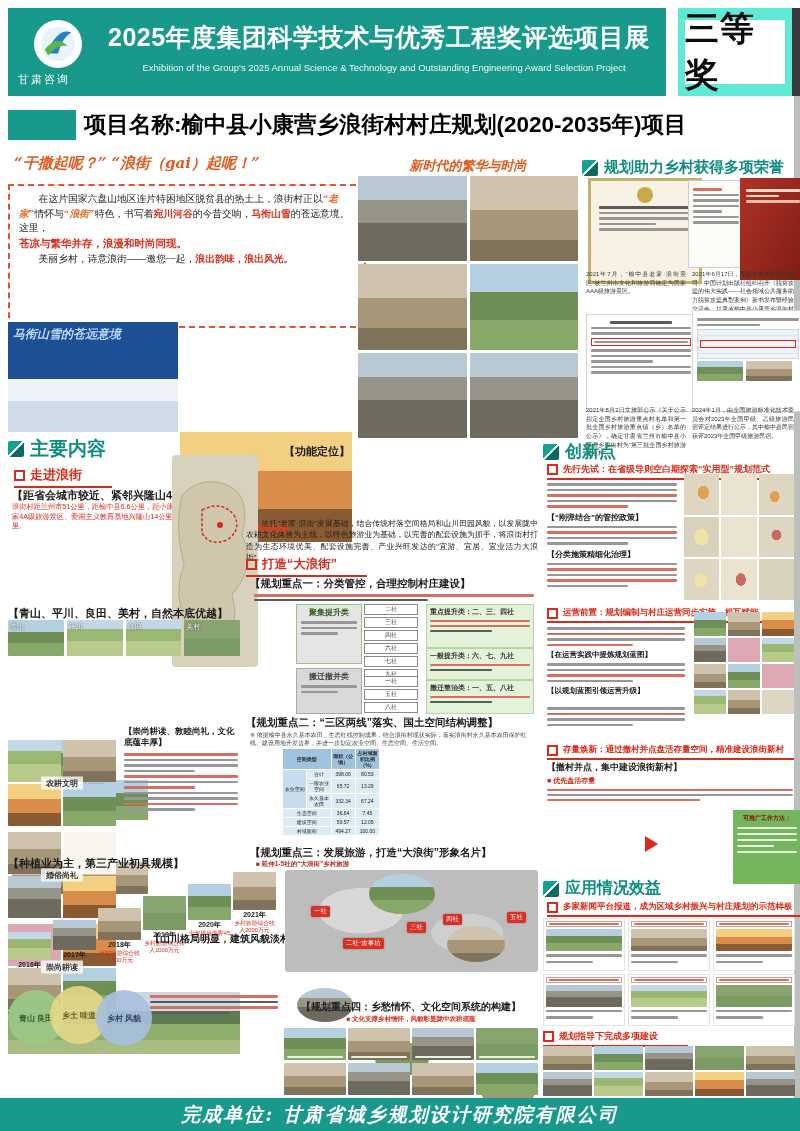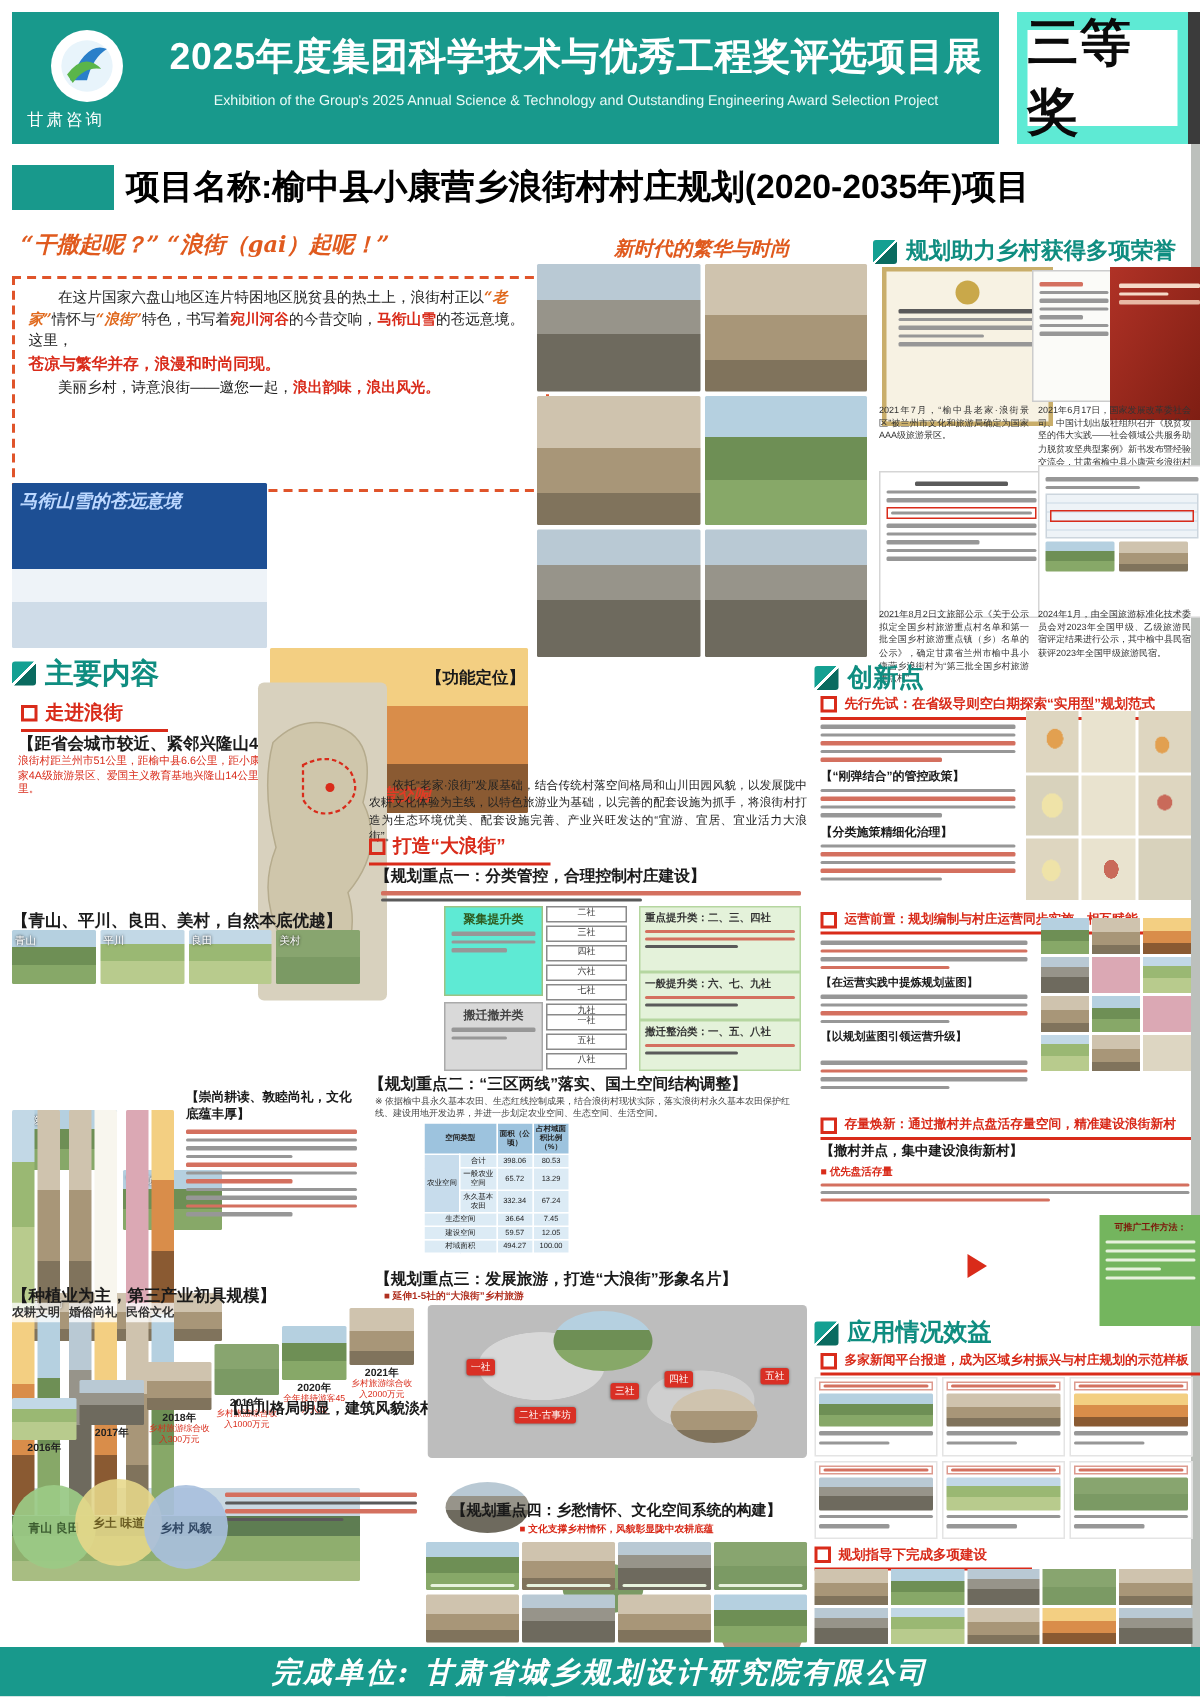--- a/index.html
+++ b/index.html
@@ -58,21 +58,21 @@
 
   <div class="a" style="left:8px;top:8px;width:658px;height:88px;background:#18998c">
     <div class="a" style="left:26px;top:12px;width:48px;height:48px;border-radius:50%;background:#fff;display:flex;align-items:center;justify-content:center">
       <svg width="38" height="38" viewBox="0 0 40 40">
         <circle cx="20" cy="20" r="18" fill="#e8f4fb"></circle>
         <path d="M8 30 Q20 2 34 8 Q24 14 20 30 Z" fill="#2a7fc9"></path>
         <path d="M6 26 Q18 10 30 22 Q18 20 10 32 Z" fill="#5ab54a"></path>
       </svg>
     </div>
     <div class="a" style="left:10px;top:64px;width:80px;color:#fff;font-size:11px;font-weight:normal;letter-spacing:2px">甘肃咨询</div>
-    <div class="a" style="left:100px;top:13px;width:552px;text-align:center;color:#fff;font-size:25px;font-weight:900;letter-spacing:0.5px">2025年度集团科学技术与优秀工程奖评选项目展</div>
+    <div class="a" style="left:100px;top:13px;width:552px;text-align:left;color:#fff;font-size:25px;font-weight:900;letter-spacing:0.5px">2025年度集团科学技术与优秀工程奖评选项目展</div>
     <div class="a" style="left:100px;top:54px;width:552px;text-align:center;color:#eafaf7;font-size:9.5px">Exhibition of the Group's 2025 Annual Science &amp; Technology and Outstanding Engineering Award Selection Project</div>
   </div>
   <div class="a" style="left:678px;top:8px;width:114px;height:88px;background:#5eead4">
     <div class="a" style="left:7px;top:12px;right:7px;bottom:12px;background:#fff;display:flex;align-items:center;justify-content:center;font-size:34px;font-weight:900;color:#0a0a0a;letter-spacing:1px">三等奖</div>
   </div>
   <div class="a" style="left:792px;top:8px;width:8px;height:88px;background:#3b3b3b"></div>
   <div class="a" style="left:794px;top:96px;width:6px;height:1035px;background:#bcc0bc"></div>
 
   <div class="a" style="left:8px;top:110px;width:68px;height:30px;background:#18998c"></div>
   <div class="a" style="left:84px;top:108px;width:710px;font-size:22.5px;font-weight:900;color:#000;line-height:34px;white-space:nowrap">项目名称:榆中县小康营乡浪街村村庄规划(2020-2035年)项目</div>
@@ -204,41 +204,41 @@
       <i class="tl"></i>
       <i class="tl s"></i>
     <i class="tl r"></i>
       <i class="tl"></i>
       <i class="tl r s"></i>
     <i class="tl"></i>
       <i class="tl"></i>
       <i class="tl r"></i>
       <i class="tl s"></i>
   </div>
-  <div class="a" style="left:8px;top:740px;width:108px;height:270px;display:flex;flex-direction:row;gap:6px">
+  <div class="a" style="left:8px;top:740px;width:108px;height:270px;display:flex;flex-direction:column;gap:6px">
     <div class="ph" style="flex:1;display:grid;grid-template:1fr 1fr/1fr 1fr;gap:2px">
       <div class="g3"></div>
         <div class="g6"></div>
       <div class="g4"></div>
         <div class="g2"></div>
       <span class="lblc">农耕文明</span>
     </div>
     <div class="ph" style="flex:1;display:grid;grid-template:1fr 1fr/1fr 1fr;gap:2px">
       <div class="g6"></div>
         <div class="g8"></div>
       <div class="g1"></div>
         <div class="g4"></div>
       <span class="lblc">婚俗尚礼</span>
     </div>
     <div class="ph" style="flex:1;display:grid;grid-template:1fr 1fr/1fr 1fr;gap:2px">
       <div class="gp2"></div>
         <div class="g4"></div>
       <div class="g6"></div>
         <div class="g2"></div>
-      <span class="lblc">民俗文化</span>
+      <span class="lblc">崇尚耕读</span>
     </div>
   </div>
   <div class="a bt" style="left:8px;top:856px;font-size:11px">【种植业为主，第三产业初具规模】</div>
   <div class="a" style="left:8px;top:872px;width:272px;height:110px;display:flex;gap:2px;align-items:flex-start">
     <div style="width:43px;margin-top:60px">
       <div class="ph g3" style="height:28px"></div>
       <div style="font-size:7px;font-weight:bold;text-align:center">2016年</div>
       <div style="font-size:5.8px;color:#d92b1a;text-align:center;line-height:1.25"></div>
     </div>
     <div style="width:43px;margin-top:48px">
@@ -285,21 +285,21 @@
   <div class="a redsub" style="left:246px;top:556px;font-size:12.5px">
     <span class="redsq"></span>
     <span>打造“大浪街”</span>
   </div>
   <div class="a bt" style="left:250px;top:577px;font-size:10.5px">【规划重点一：分类管控，合理控制村庄建设】</div>
   <div class="a" style="left:254px;top:592px;width:280px">
     <i class="tl r" style="margin:2px 0"></i>
       <i class="tl d s" style="margin:2px 0"></i>
   </div>
   <div class="a" style="left:296px;top:604px;width:238px;height:106px">
-    <div class="a" style="left:0;top:0;width:60px;height:54px;background:#5eead4;border:1px solid #9cc383;padding:2px;text-align:center">
+    <div class="a" style="left:0;top:0;width:60px;height:54px;background:#e5e5e5;border:1px solid #9cc383;padding:2px;text-align:center">
       <div style="font-size:8px;font-weight:bold;color:#2e5a1e">聚集提升类</div>
       <i class="tl" style="margin:3px 2px"></i>
         <i class="tl" style="margin:3px 2px"></i>
         <i class="tl s" style="margin:3px 2px"></i>
     </div>
     <div class="a" style="left:0;top:64px;width:60px;height:40px;background:#d9d9d9;border:1px solid #aaa;padding:2px;text-align:center">
       <div style="font-size:8px;font-weight:bold;color:#444">搬迁撤并类</div>
       <i class="tl" style="margin:3px 2px"></i>
         <i class="tl s" style="margin:3px 2px"></i>
     </div>

